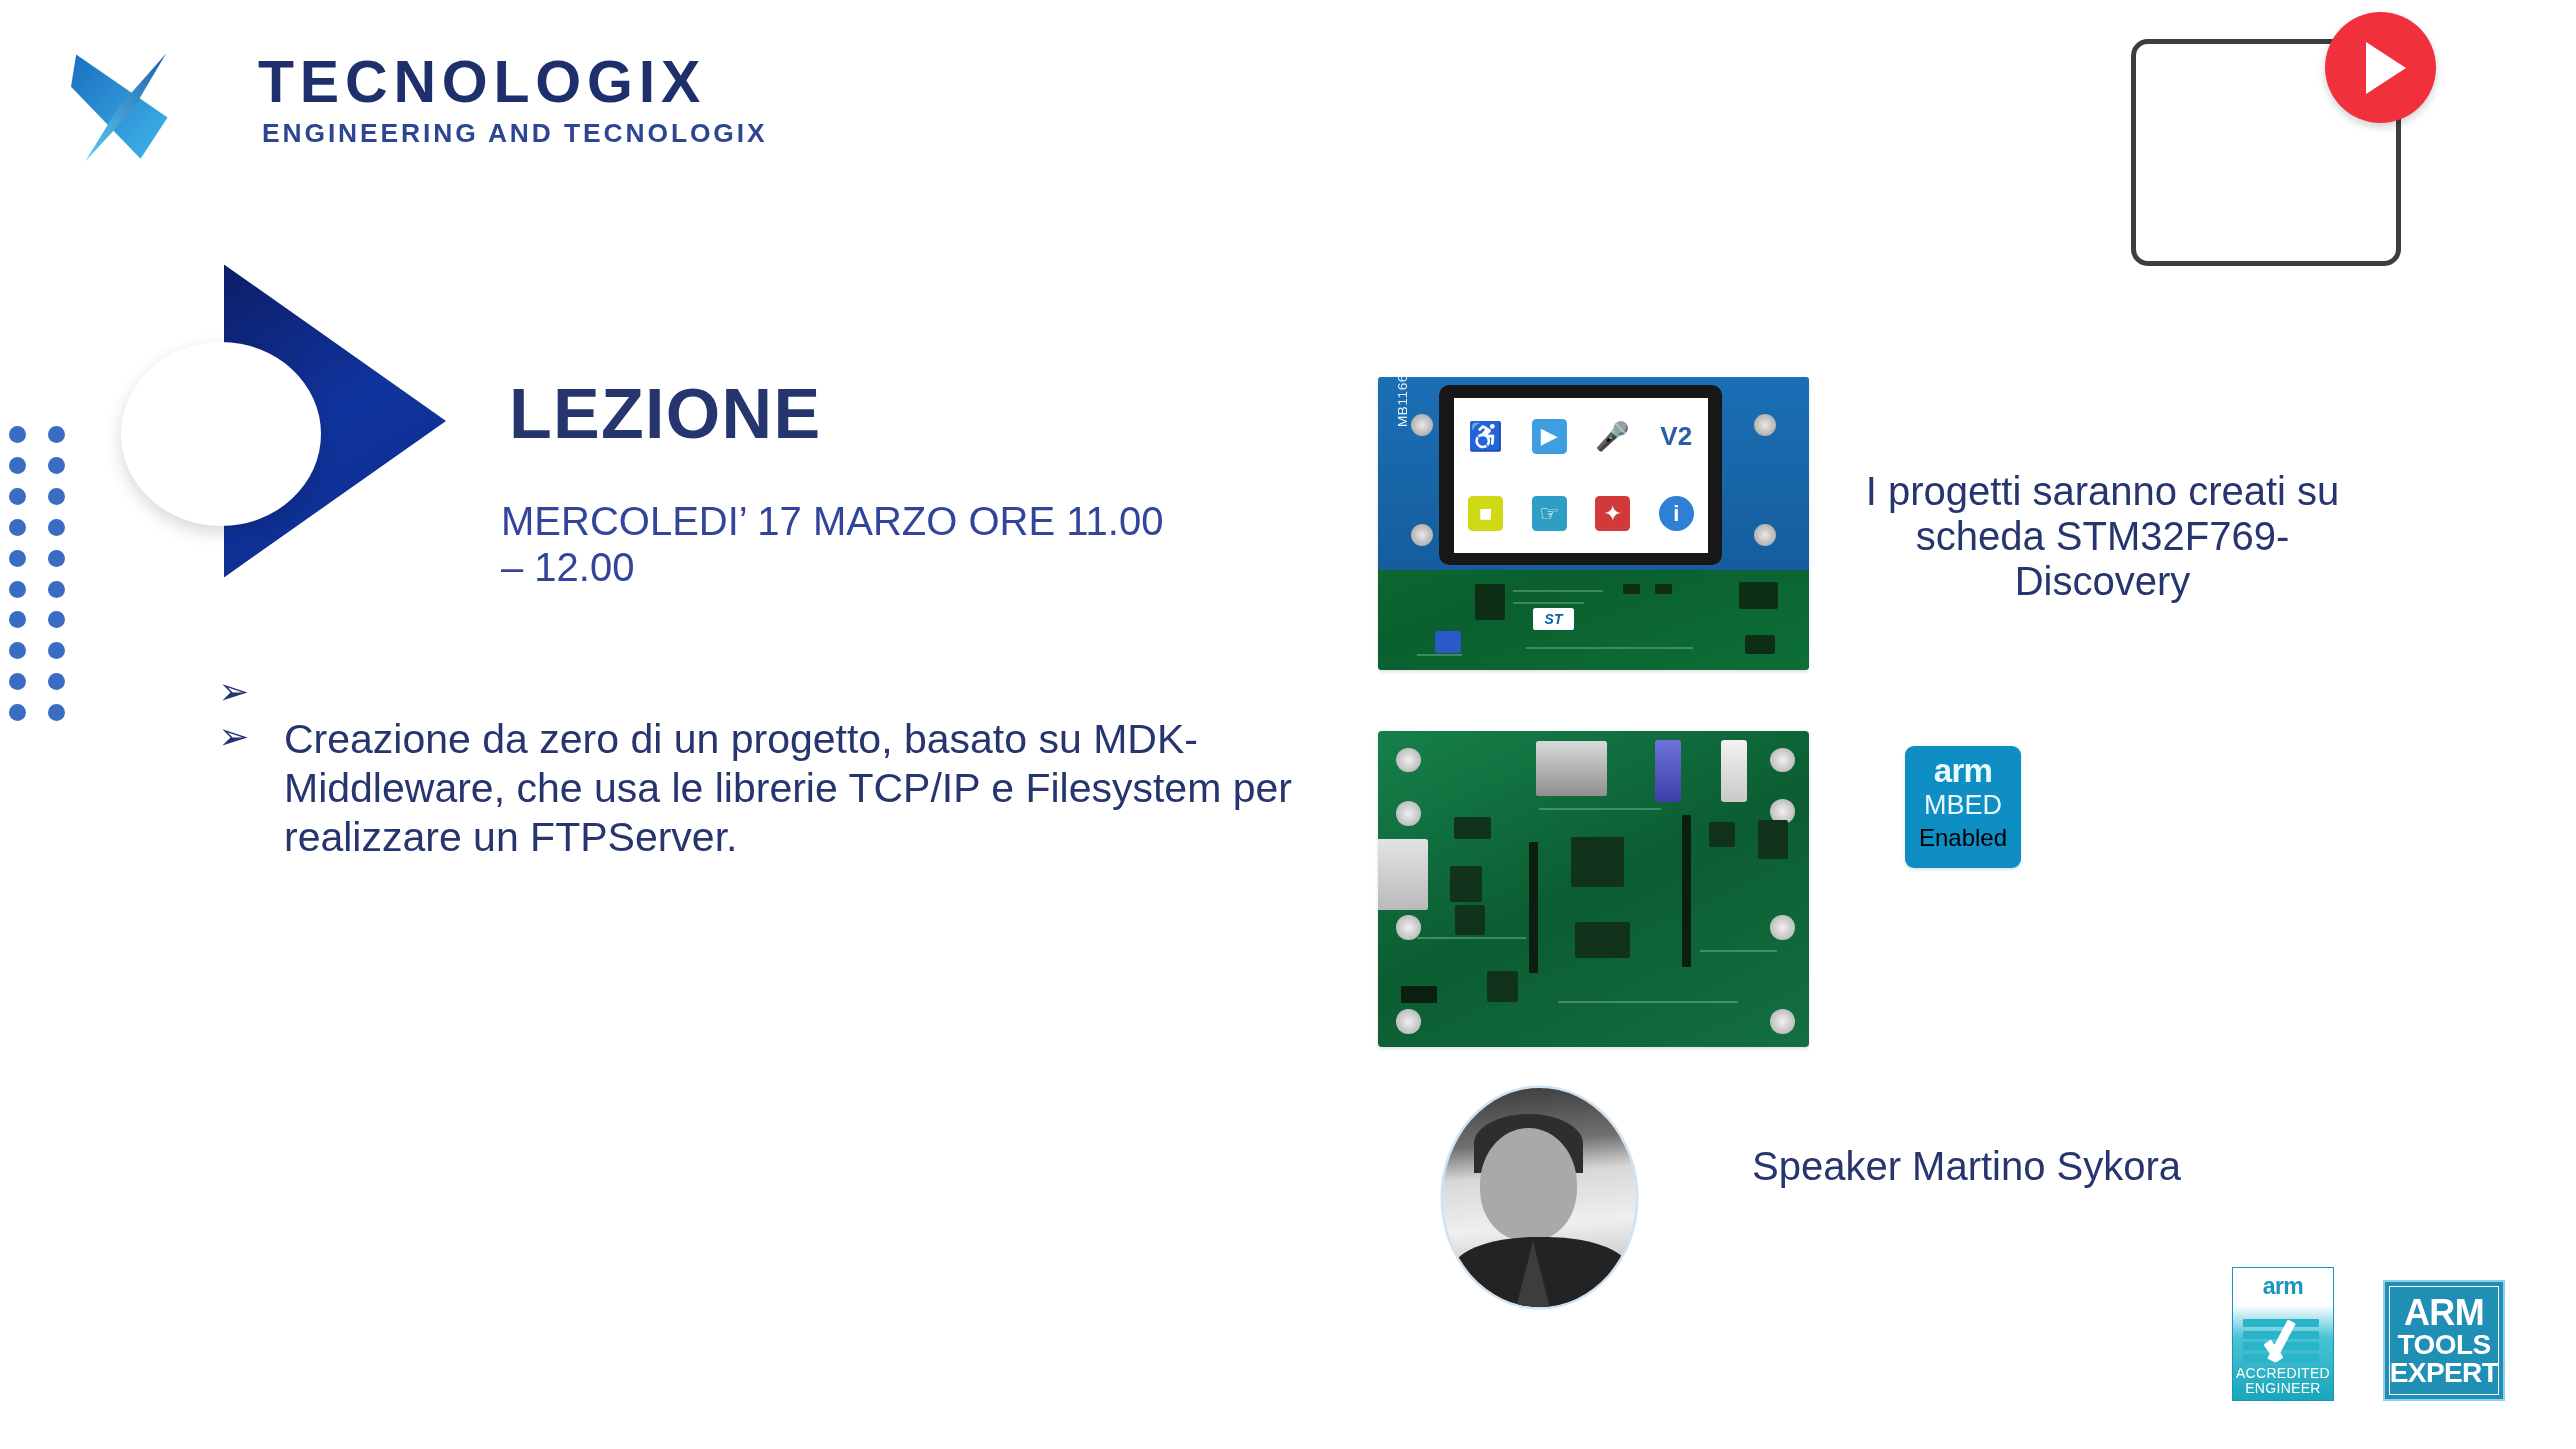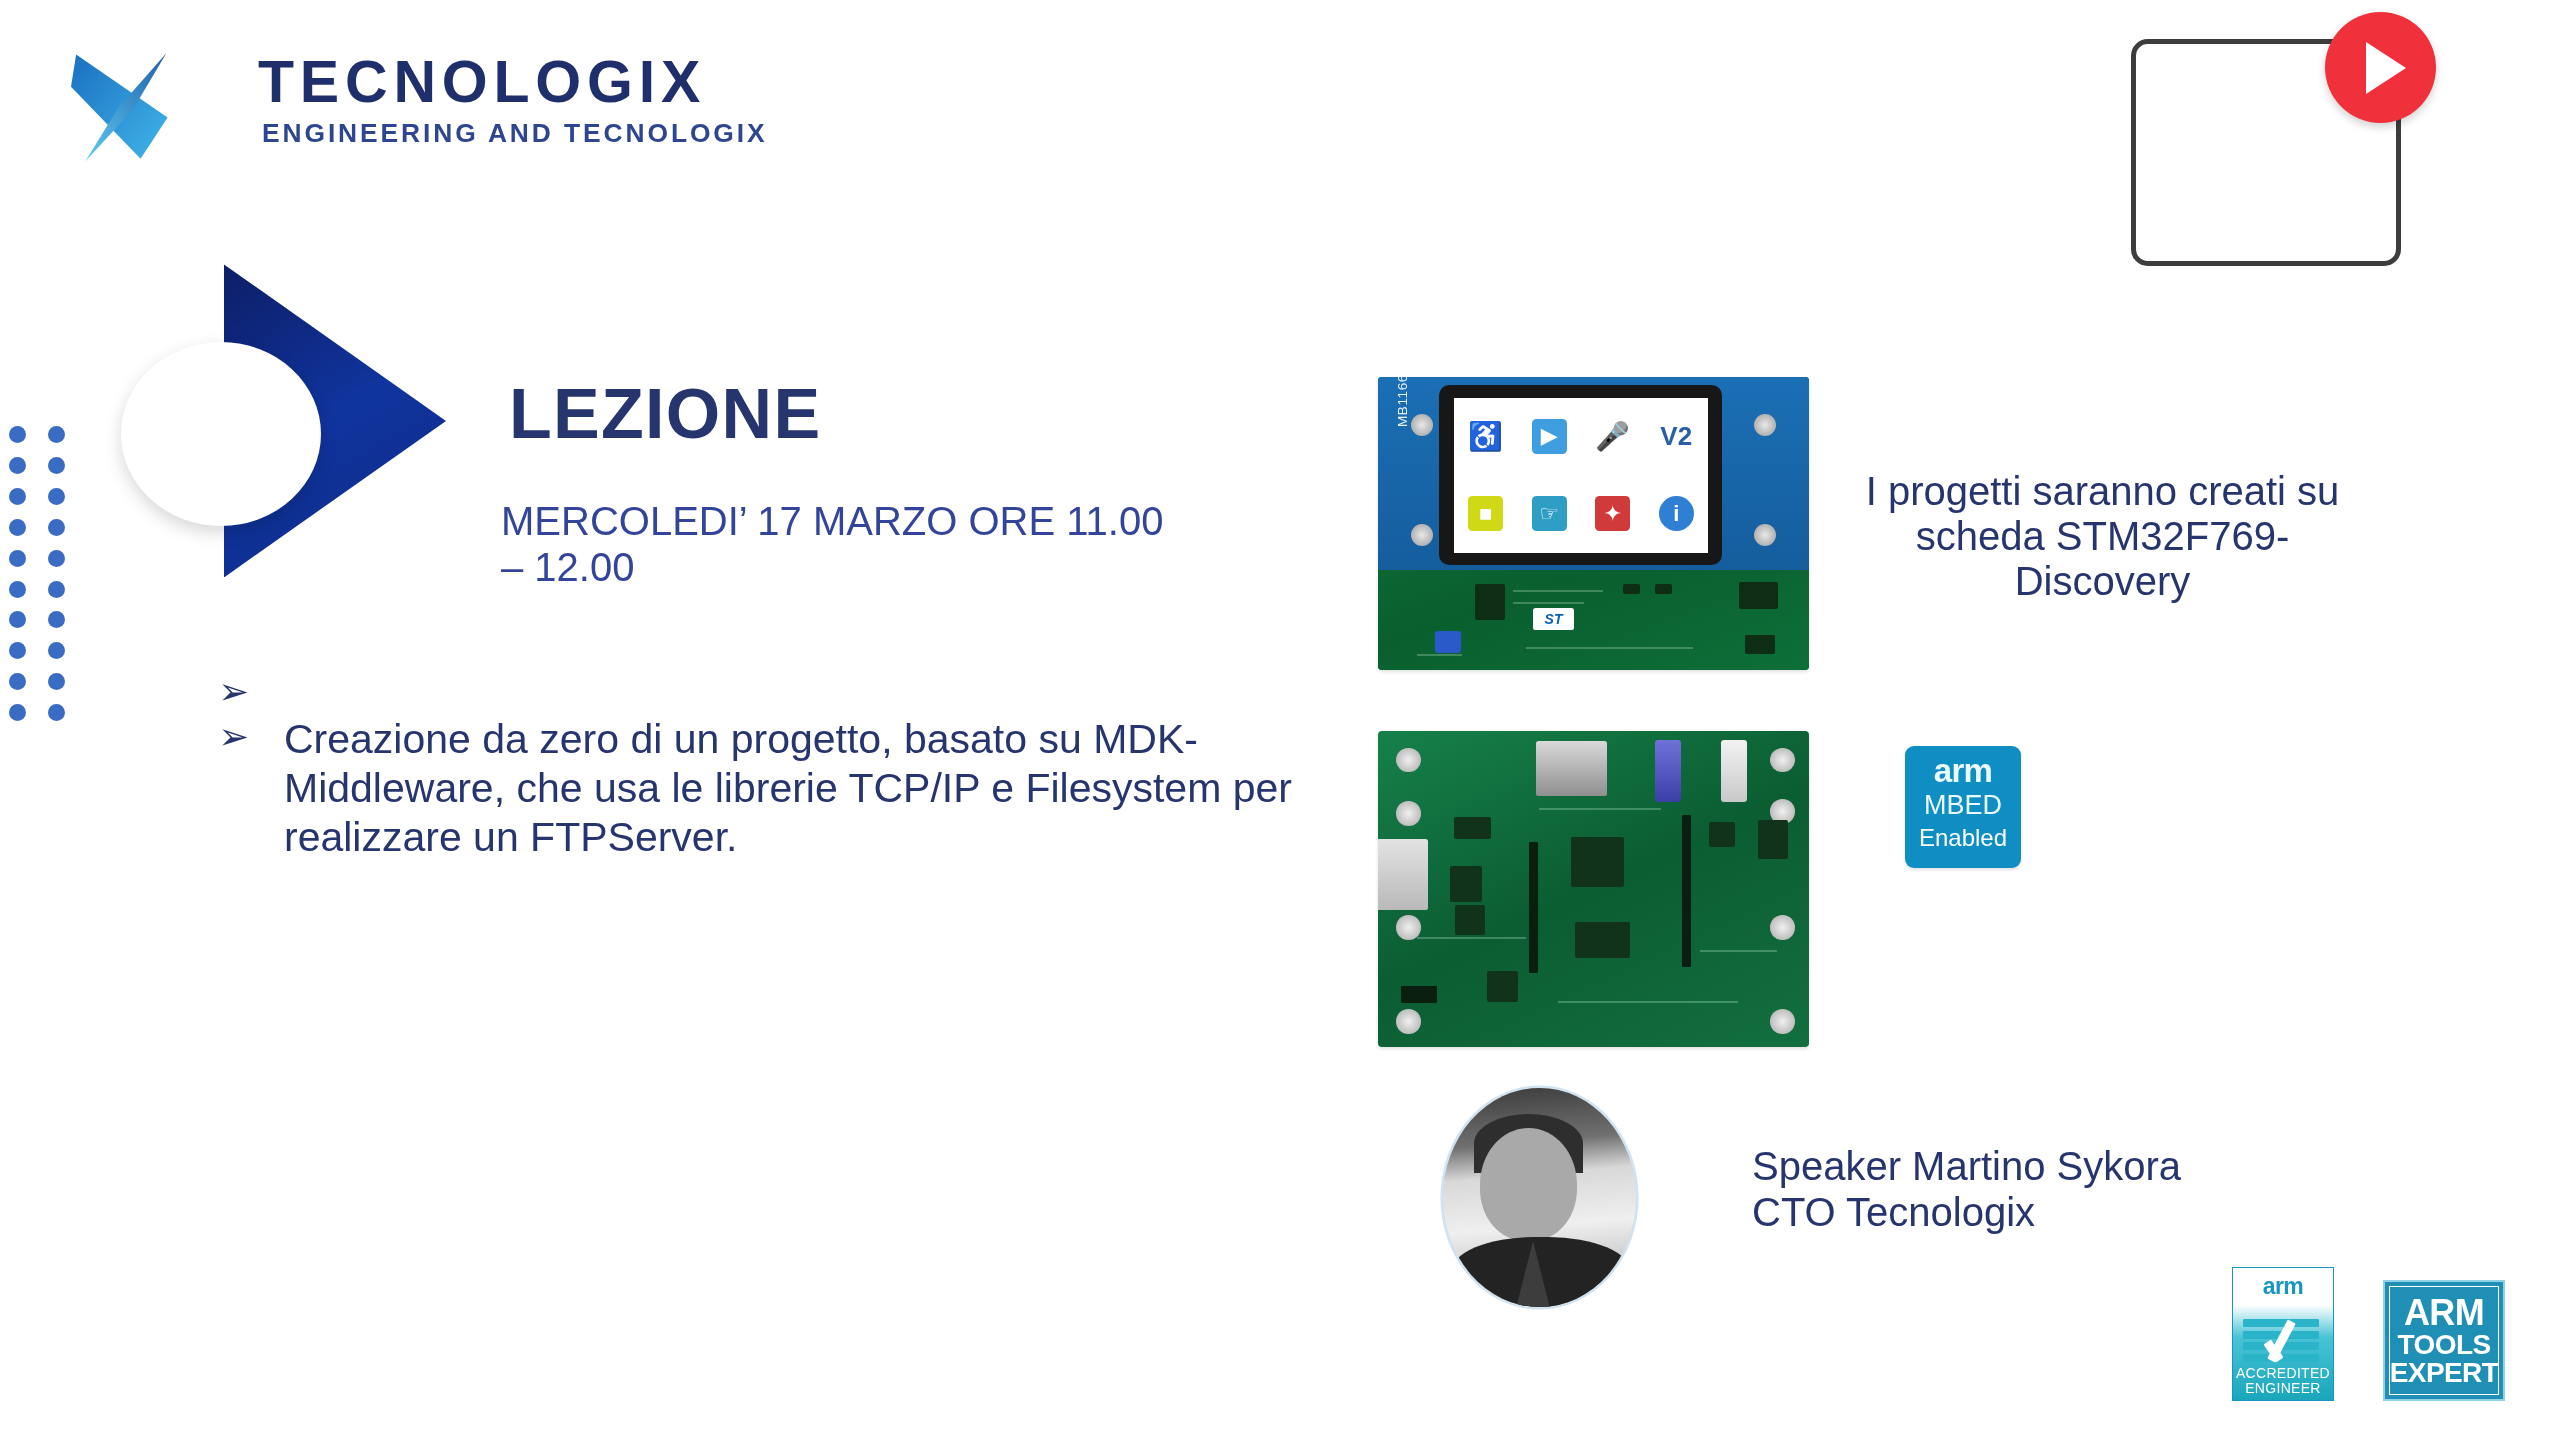--- a/index.html
+++ b/index.html
@@ -176,21 +176,21 @@
 
   
   #mbed{left:1905px;top:746px;width:116px;height:122px;
     background:#0f8ec4;border-radius:9px;
     box-shadow:0 1.3px 3.2px rgba(0,0,0,.12);}
   #mbed .l1{position:absolute;left:0;top:7.7px;width:100%;text-align:center;
     font-size:33px;font-weight:700;color:#eafaff;line-height:1;letter-spacing:-0.6px;}
   #mbed .l2{position:absolute;left:0;top:46px;width:100%;text-align:center;
     font-size:27px;color:#eafaff;line-height:1;letter-spacing:0px;}
   #mbed .l3{position:absolute;left:0;top:80px;width:100%;text-align:center;
-    font-size:24px;color:#ffffff;line-height:1;}
+    font-size:24px;color:#000000;line-height:1;}
 
   
   #avatar{left:1443px;top:1088px;width:193px;height:219px;border-radius:50%;
     overflow:hidden;background:#d5d5d5;box-shadow:0 0 0 2.6px #cfe3f2;}
   #avatar .bg{position:absolute;inset:0;
     background:linear-gradient(175deg,#3a3a3a 0%, #707070 26%, #d8d8d8 40%, #efefef 62%, #cfcfcf 78%, #2b2b2b 100%);}
   #avatar .head{position:absolute;left:37px;top:40px;width:97px;height:113px;
     border-radius:50% 50% 46% 46%;background:#a9a9a9;}
   #avatar .hair{position:absolute;left:31px;top:26px;width:109px;height:59px;
     border-radius:50% 50% 0 0;background:#2e2e2e;}
@@ -381,21 +381,20 @@
   <div class="head"></div>
   <div class="body"></div>
   <div class="shirt"></div>
 </div>
 
 <div class="abs" id="speaker-text">
   <div>
     <b>Speaker</b>
     <span>Martino Sykora</span>
   </div>
-  <div>CTO Tecnologix</div>
 </div>
 
 <div class="abs" id="arm-acc">
   <div class="top">arm</div>
   <div class="body">
     <div class="stack">
       <i style="top:0;"></i>
         <i style="top:11.6px;"></i>
         <i style="top:23px;"></i>
         <i style="top:35px;"></i>

